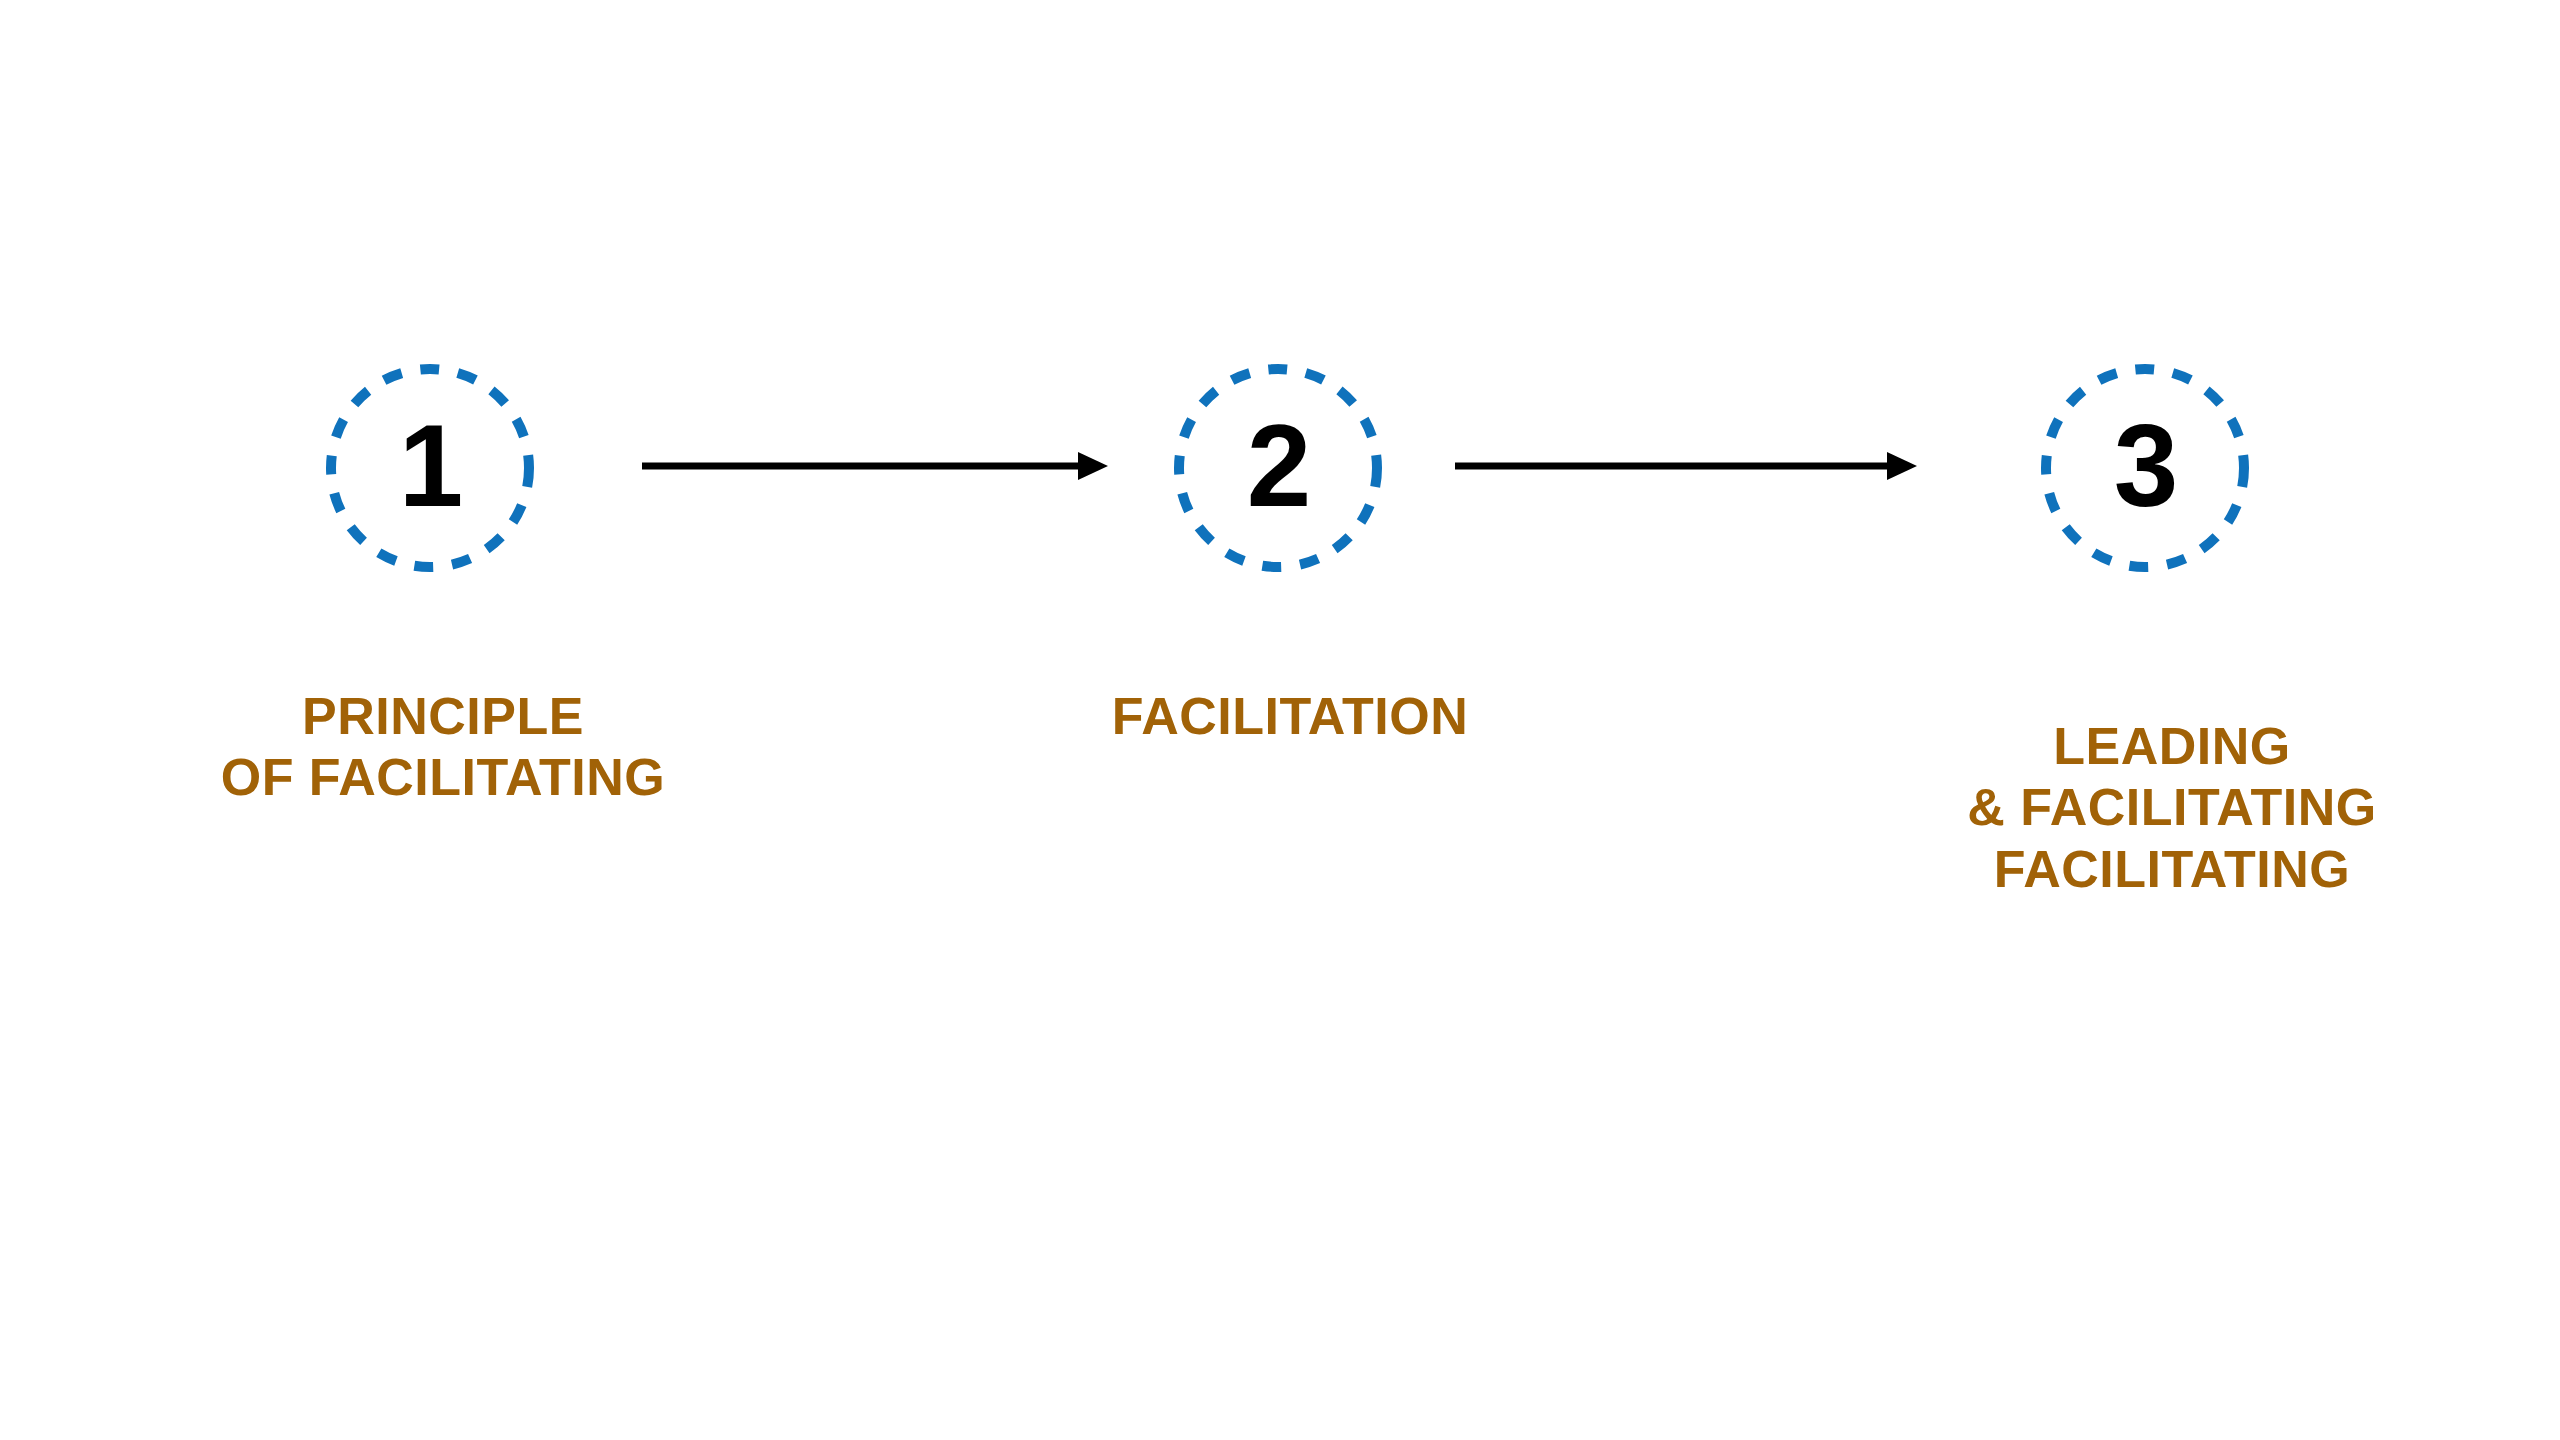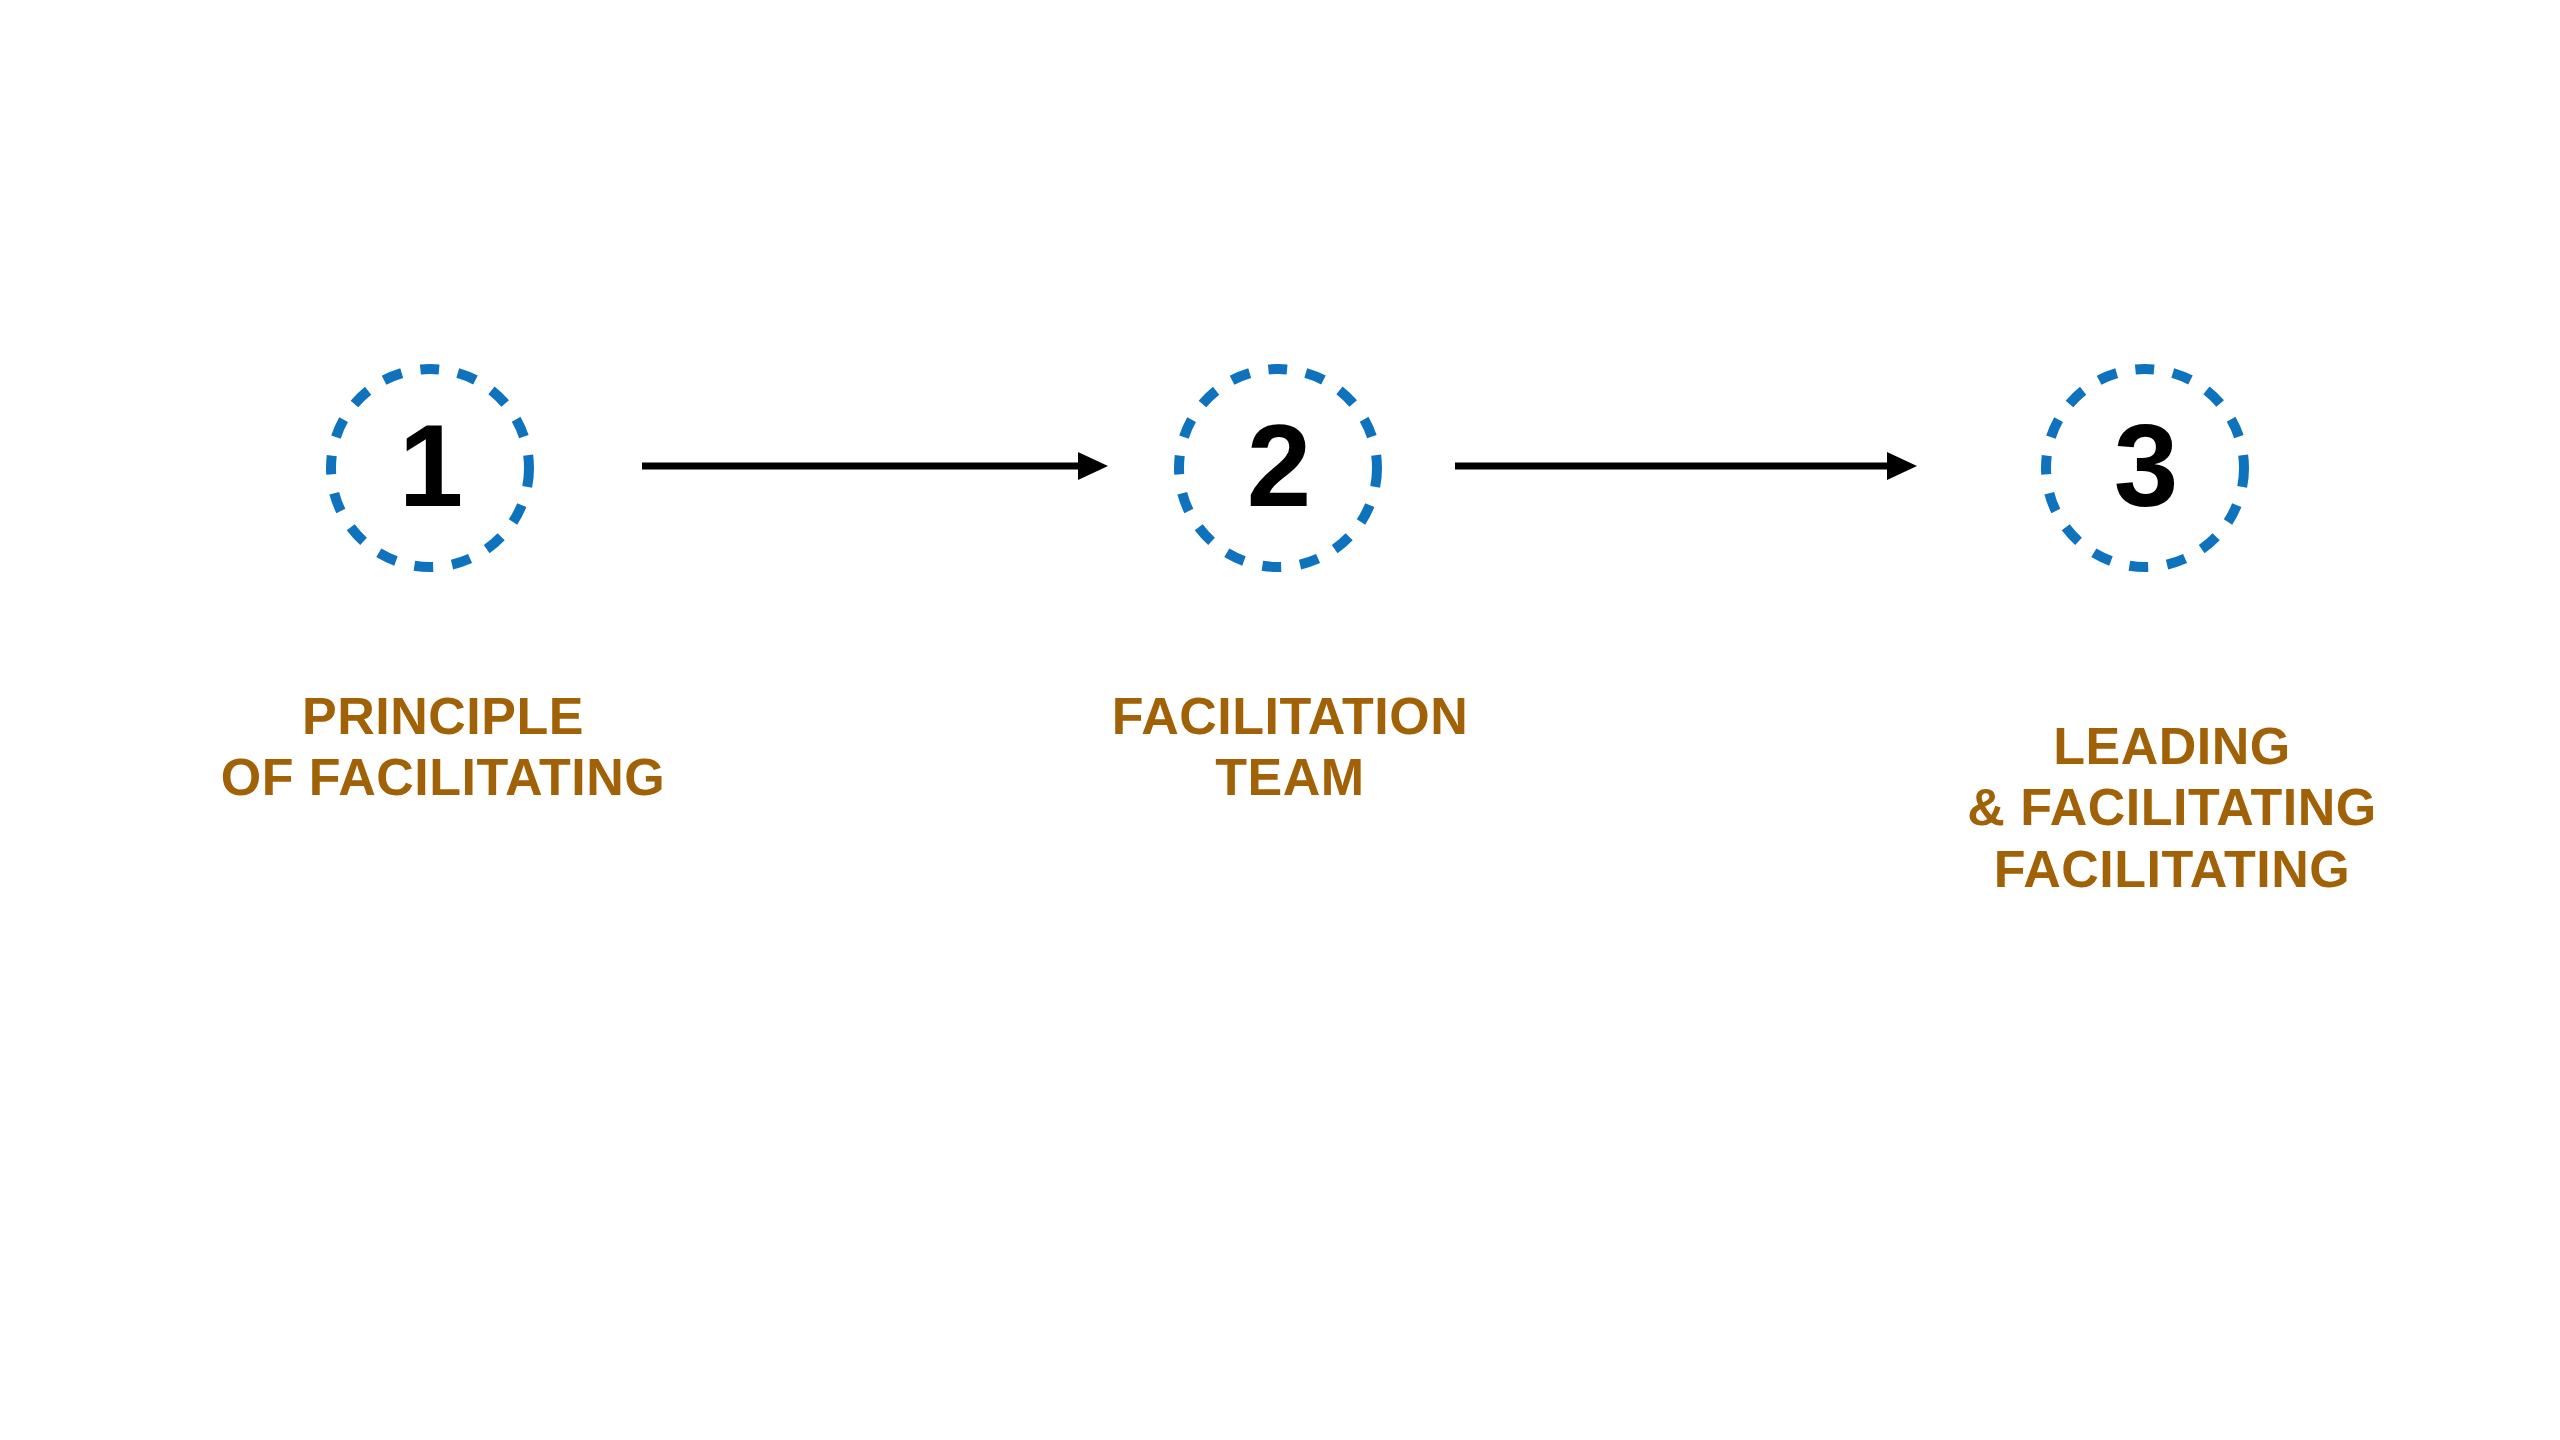--- a/index.html
+++ b/index.html
@@ -117,21 +117,20 @@
     <div class="step-number">3</div>
   </div>
 
   <div class="step-label" style="left:443px; top:686px;">
     <span class="label-line">PRINCIPLE</span>
     <span class="label-line">OF FACILITATING</span>
   </div>
 
   <div class="step-label" style="left:1290px; top:686px;">
     <span class="label-line">FACILITATION</span>
-    <span class="label-line">TEAM</span>
   </div>
 
   <div class="step-label" style="left:2172px; top:716px;">
     <span class="label-line">LEADING</span>
     <span class="label-line">&amp; FACILITATING</span>
     <span class="label-line">FACILITATING</span>
   </div>
 
 </div>
 

